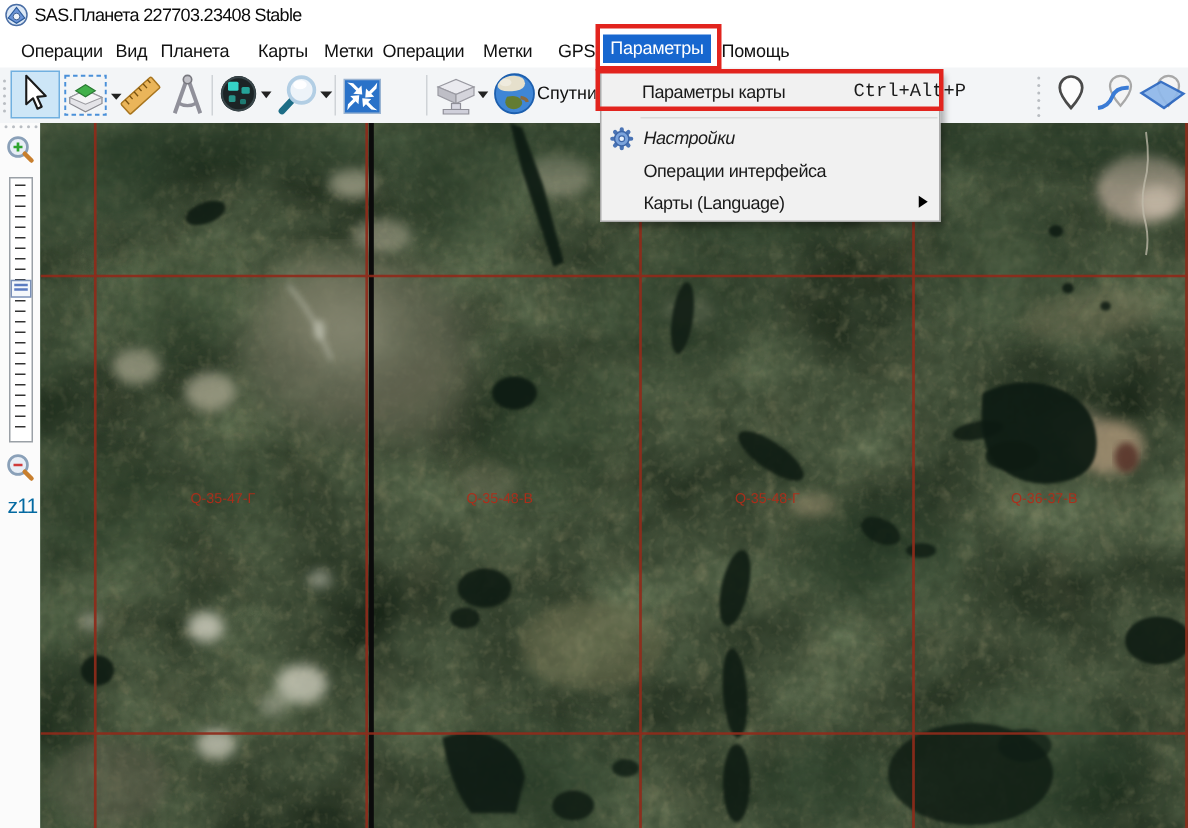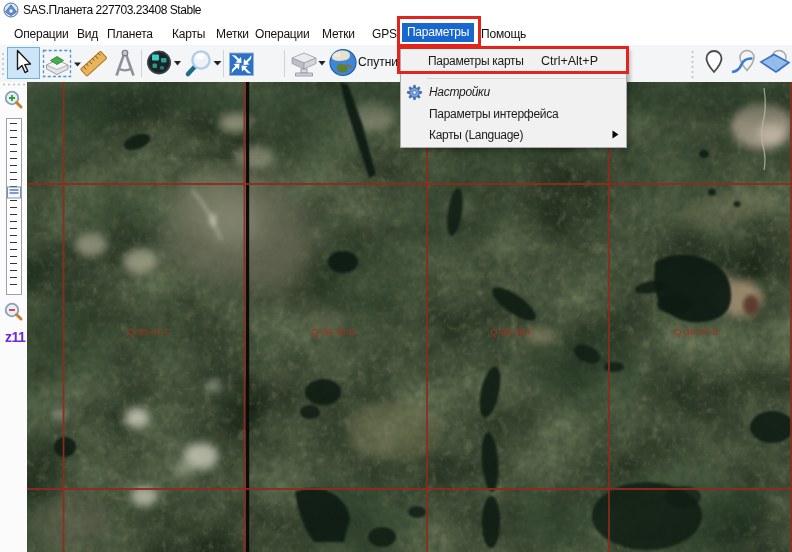--- a/index.html
+++ b/index.html
@@ -13,21 +13,21 @@
 #mi-param{left:402px;top:1px;width:72px;height:19px;background:#1767cf;color:#fff;
   text-align:center;line-height:19px;}
 #toolbar{left:0;top:45px;width:792px;height:37px;background:#f3f5f7;}
 #sidebar{left:0;top:82px;width:27px;height:470px;background:#fbfbfb;}
 #map{left:27px;top:82px;width:752px;height:470px;background:#3f5a3e;}
 #dropdown{left:400px;top:47px;width:227px;height:101px;background:#f1f1f1;
   border:1px solid #ababab;box-shadow:3px 3px 4px rgba(0,0,0,0.28);font-size:12px;letter-spacing:-0.3px;color:#1a1a1a;}
 .redbox{position:absolute;border:3px solid #e2241e;background:transparent;}
 #redbox1{left:397px;top:16px;width:84px;height:31px;}
 #redbox2{left:397px;top:46px;width:232px;height:28px;}
-#z11{left:5px;top:329px;font-size:14px;font-weight:bold;color:#6d28d9;letter-spacing:-0.5px;}
+#z11{left:5px;top:329px;font-size:14px;font-weight:normal;color:#0369a1;letter-spacing:-0.5px;}
 </style>
 </head>
 <body>
 <div class="abs" id="titlebar">
   <svg class="abs" style="left:3px;top:2px" width="16" height="16" viewBox="0 0 16 16">
     <circle cx="8" cy="8" r="7" fill="#dce8f6" stroke="#4a6ea5" stroke-width="1"></circle>
     <path d="M2.5 10 L8 3 L13.5 10 L8 13.5 Z" fill="#6b93d6" stroke="#2a5a9a" stroke-width="0.8"></path>
     <circle cx="8" cy="9" r="2.2" fill="#f0f4fa" stroke="#335588" stroke-width="0.6"></circle>
   </svg>
   <div class="abs" id="title-text">SAS.Планета 227703.23408 Stable</div>
@@ -344,31 +344,31 @@
   <text x="100" y="253">Q-35-47-Г</text>
   <text x="284" y="253">Q-35-48-В</text>
   <text x="463" y="253">Q-35-48-Г</text>
   <text x="647" y="253">Q-36-37-В</text>
 </g>
 </svg>
 </div>
 
 <div class="abs" id="dropdown">
   <div class="abs" style="left:27px;top:6px;">Параметры карты</div>
-  <div class="abs" style="left:140px;top:6px;font-size:12.5px;letter-spacing:0;">Ctrl+Alt+P</div>
+  <div class="abs" style="left:168px;top:6px;font-size:12.5px;letter-spacing:0;font-family:Liberation Mono, monospace;">Ctrl+Alt+P</div>
   <div class="abs" style="left:26px;top:30px;width:198px;height:1px;background:#d9d9d9"></div>
   <svg class="abs" style="left:5px;top:36px" width="17" height="17" viewBox="0 0 17 17">
     <g stroke="#4a73b4" stroke-width="2.8" stroke-linecap="round">
       <path d="M8.5 2.2 v2 M8.5 12.8 v2 M2.2 8.5 h2 M12.8 8.5 h2 M4.05 4.05 l1.4 1.4 M11.55 11.55 l1.4 1.4 M12.95 4.05 l-1.4 1.4 M5.45 11.55 l-1.4 1.4"></path>
     </g>
     <circle cx="8.5" cy="8.5" r="4.8" fill="#7ba3dc" stroke="#3d66a8" stroke-width="1"></circle>
     <circle cx="8.5" cy="8.5" r="1.9" fill="#e8f0fa" stroke="#3d66a8" stroke-width="0.8"></circle>
   </svg>
   <div class="abs" style="left:28px;top:36.5px;font-style:italic;">Настройки</div>
-  <div class="abs" style="left:28px;top:58.5px;">Параметры интерфейса</div>
+  <div class="abs" style="left:28px;top:58.5px;">Операции интерфейса</div>
   <div class="abs" style="left:28px;top:79.5px;">Карты (Language)</div>
   <svg class="abs" style="left:211px;top:82px" width="7" height="9" viewBox="0 0 7 9">
     <path d="M0.5 0.5 L6.5 4.5 L0.5 8.5 Z" fill="#000"></path>
   </svg>
 </div>
 
 <div class="redbox" id="redbox1"></div>
 <div class="redbox" id="redbox2"></div>
 <div class="abs" id="z11">z11</div>
 

